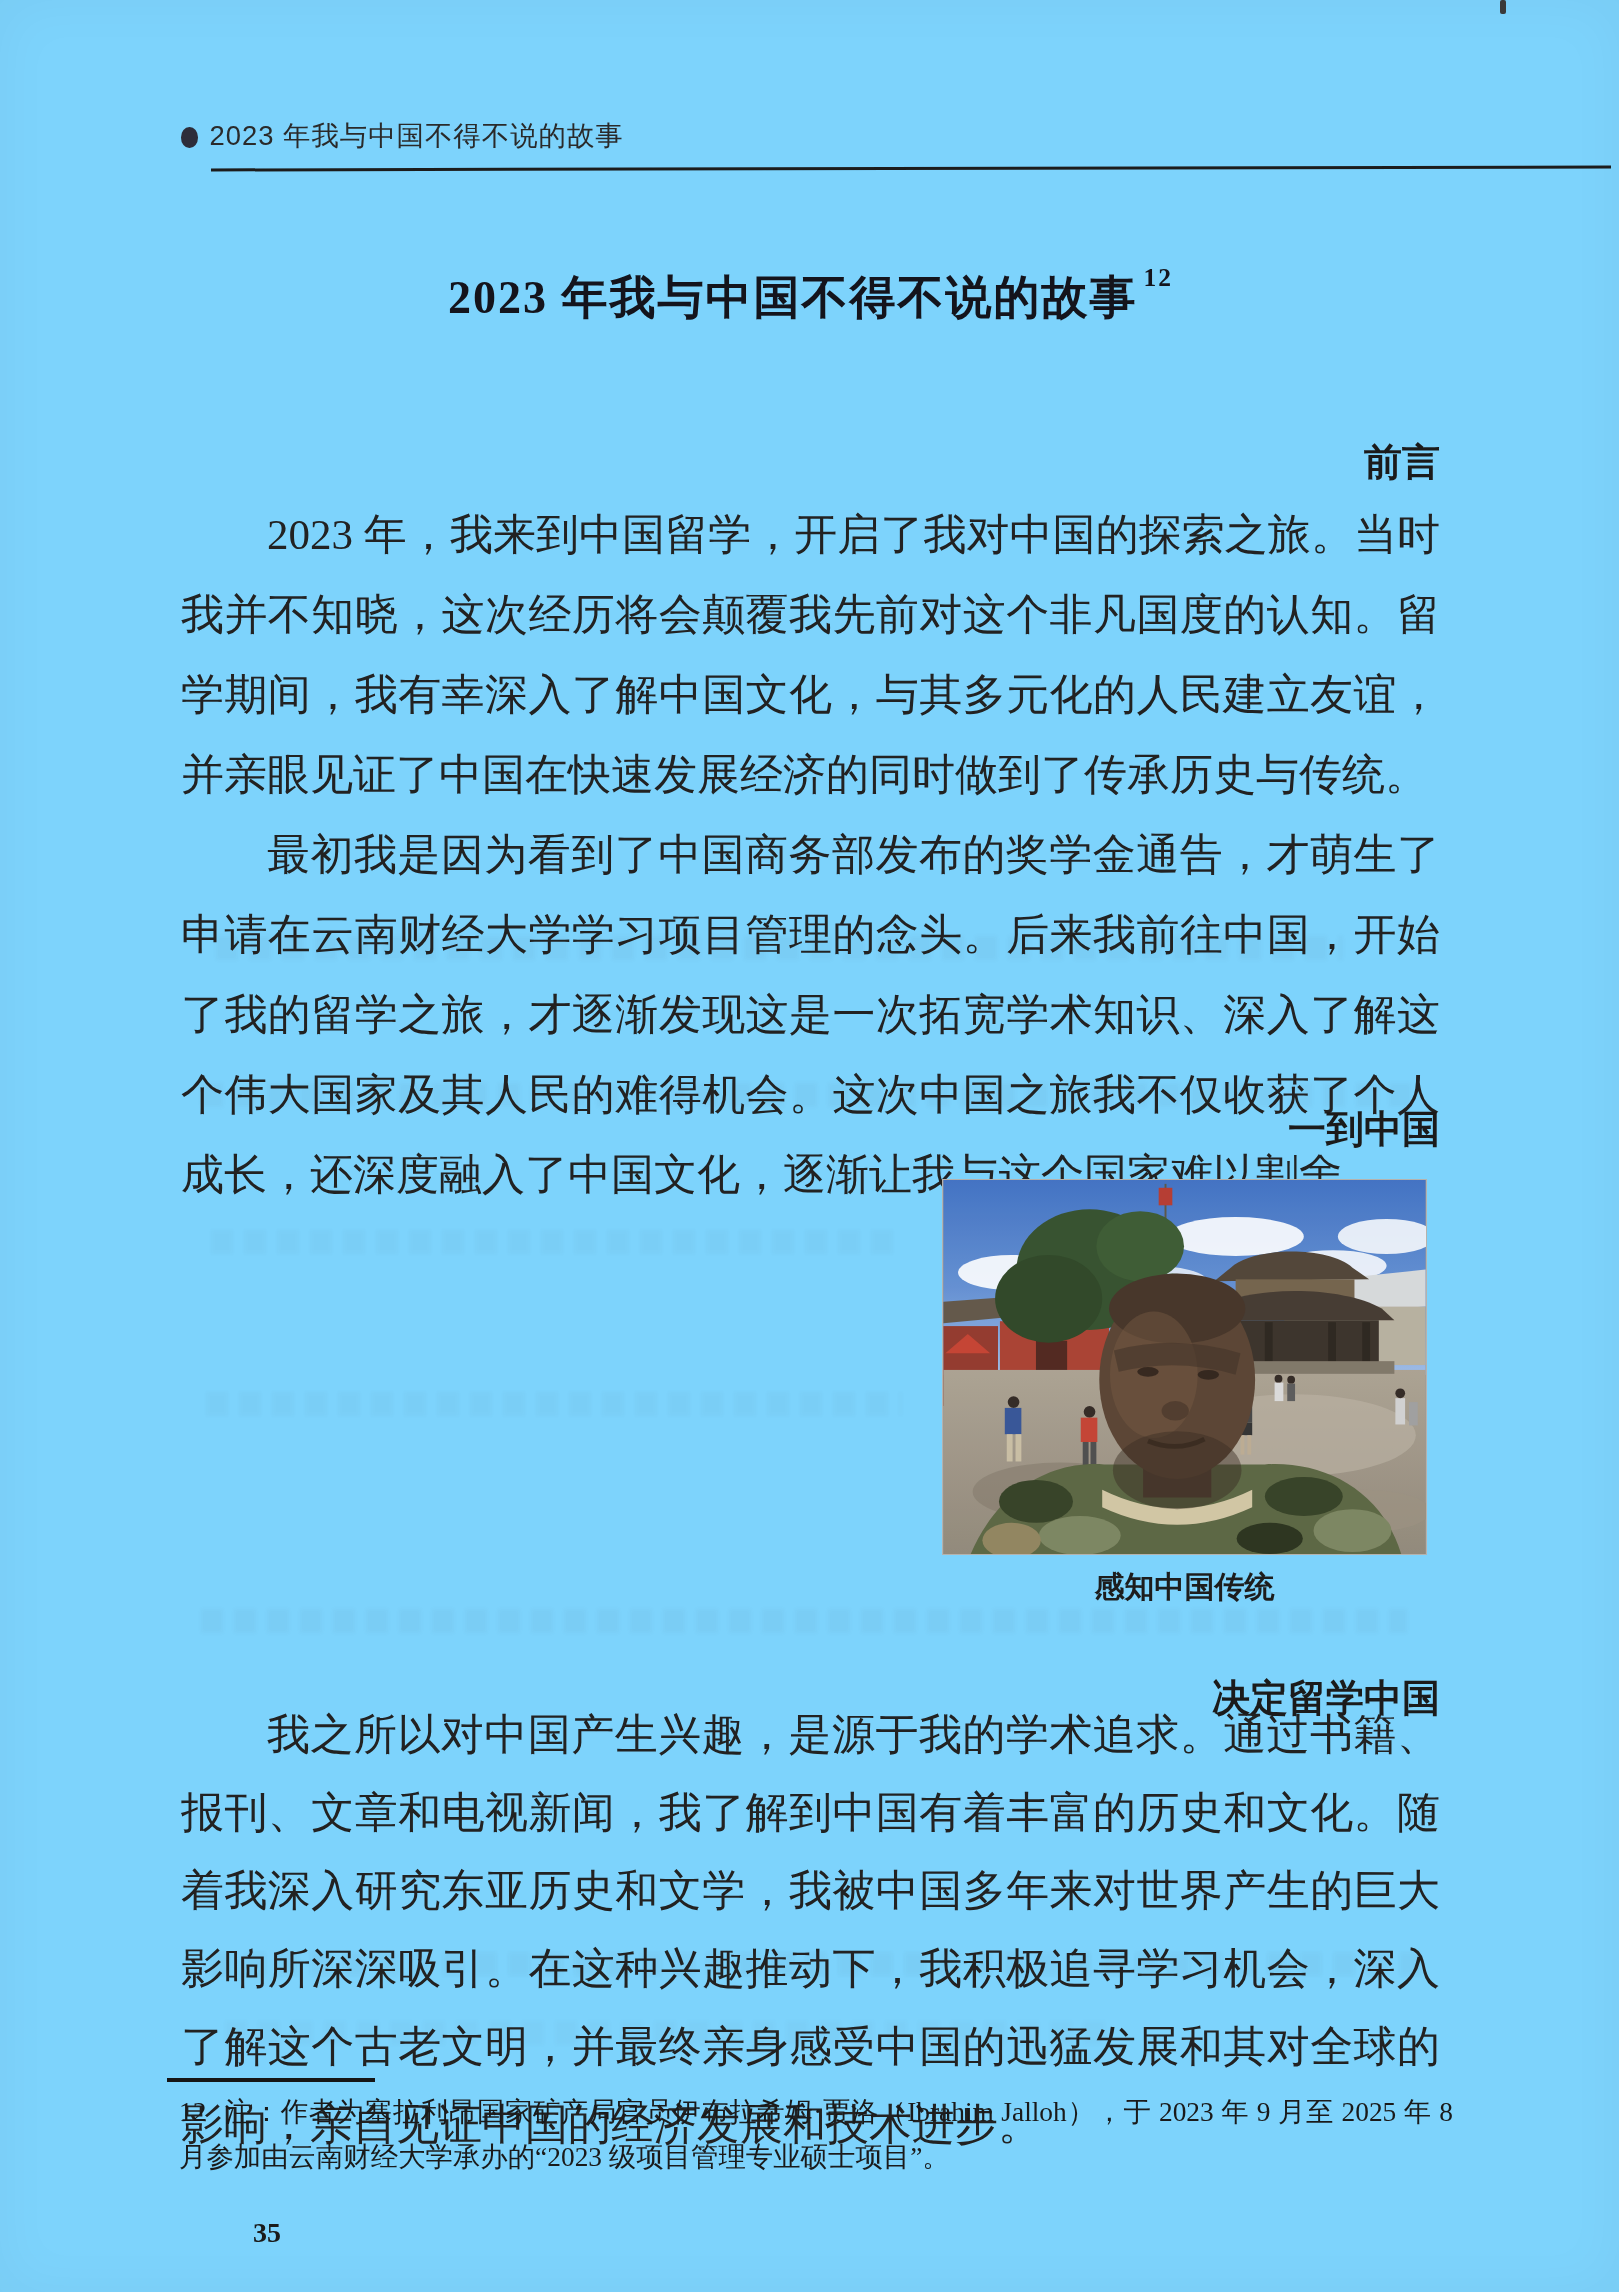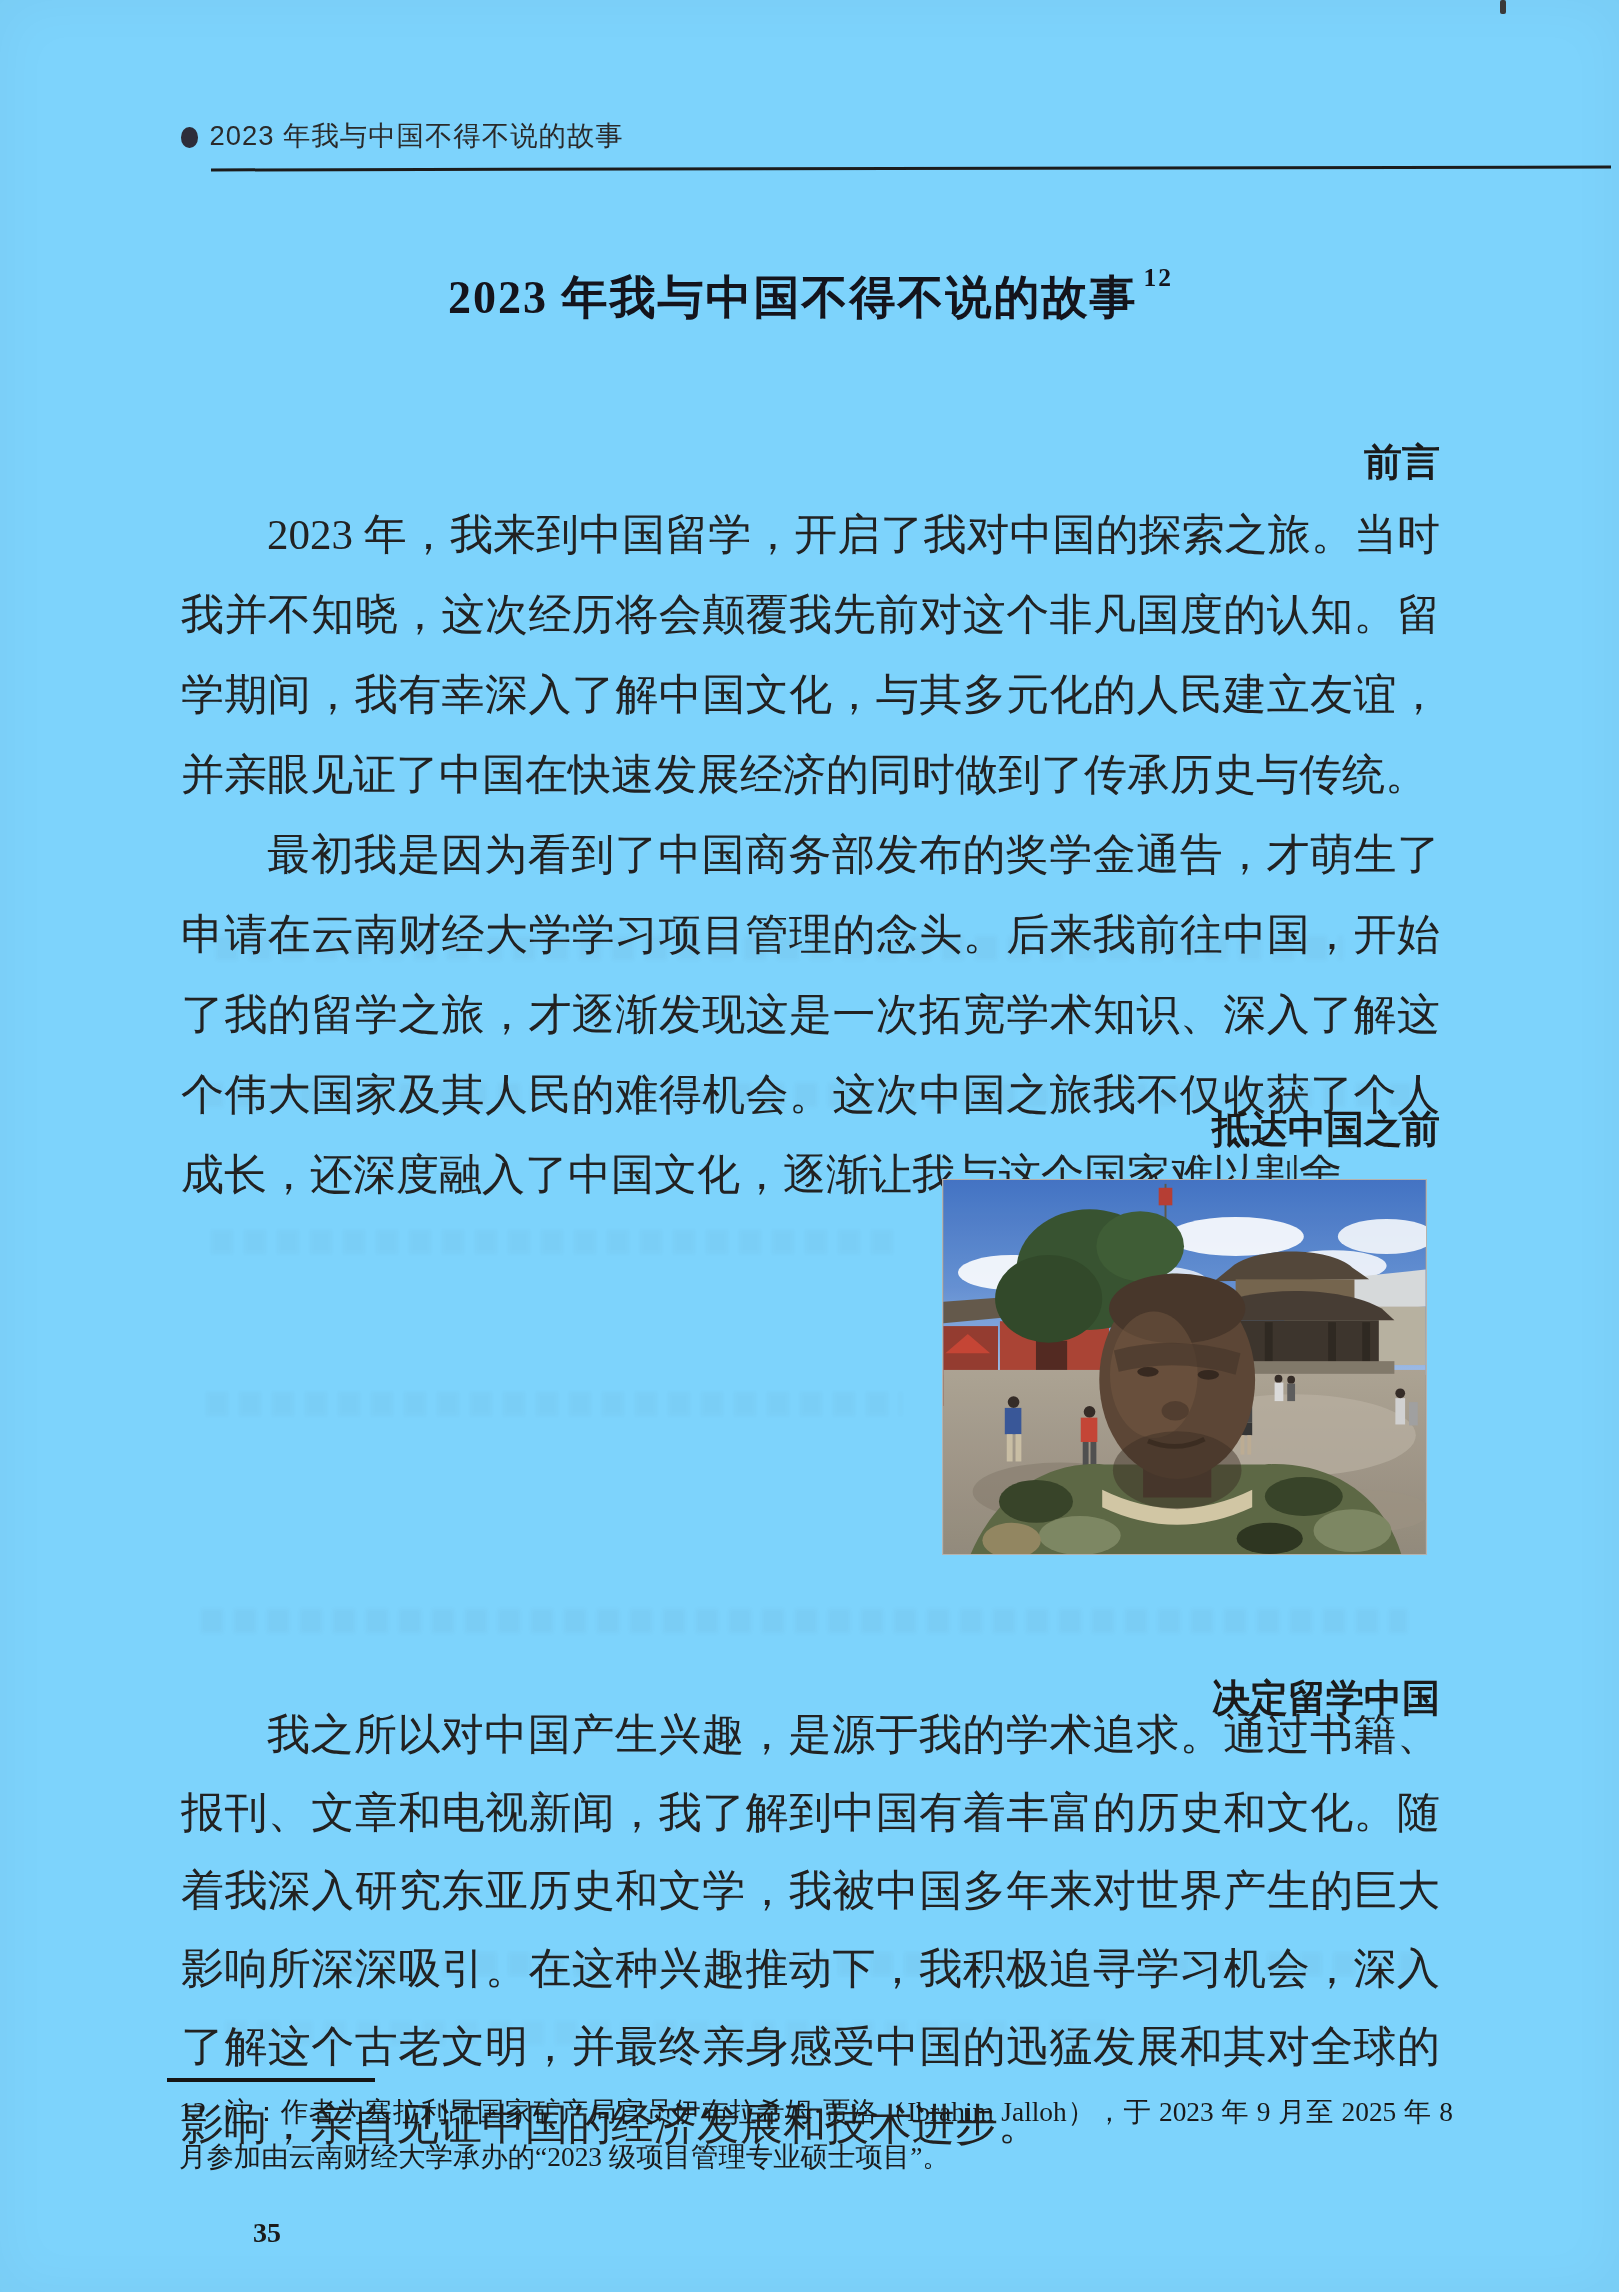--- a/index.html
+++ b/index.html
@@ -75,21 +75,21 @@
     <span class="bullet"></span><span class="header-text">2023 年我与中国不得不说的故事</span>
   </header>
   <div class="header-rule"></div>
 
   <h1 class="doc-title"><span>2023 年我与中国不得不说的故事</span><sup>12</sup></h1>
 
   <h2 class="sec-heading h-preface">前言</h2>
   <p class="para p1">2023 年，我来到中国留学，开启了我对中国的探索之旅。当时我并不知晓，这次经历将会颠覆我先前对这个非凡国度的认知。留学期间，我有幸深入了解中国文化，与其多元化的人民建立友谊，并亲眼见证了中国在快速发展经济的同时做到了传承历史与传统。</p>
   <p class="para p2">最初我是因为看到了中国商务部发布的奖学金通告，才萌生了申请在云南财经大学学习项目管理的念头。后来我前往中国，开始了我的留学之旅，才逐渐发现这是一次拓宽学术知识、深入了解这个伟大国家及其人民的难得机会。这次中国之旅我不仅收获了个人成长，还深度融入了中国文化，逐渐让我与这个国家难以割舍。</p>
 
-  <h2 class="sec-heading h-impression">抵达中国之前</h2>
+  <h2 class="sec-heading h-impression">一到中国</h2>
 
   <figure class="photo-figure">
     <svg class="photo-frame" viewBox="0 0 495 384" xmlns="http://www.w3.org/2000/svg">
       <defs>
         <linearGradient id="g-sky" x1="0" y1="0" x2="0" y2="1">
           <stop offset="0" stop-color="#3a6cc0"></stop>
             <stop offset="0.55" stop-color="#5d8bd0"></stop>
             <stop offset="1" stop-color="#9ab9e4"></stop>
         </linearGradient>
         <linearGradient id="g-ground" x1="0" y1="0" x2="0" y2="1">
@@ -176,20 +176,21 @@
         <ellipse cx="216" cy="200" rx="45" ry="65" fill="#6b4f38" opacity="0.5"></ellipse>
         <path d="M175,175 Q240,158 305,178 L300,200 Q240,182 180,197 Z" fill="#3a2a1e" opacity="0.6"></path>
         <ellipse cx="210" cy="197" rx="11" ry="5" fill="#241811" opacity="0.85"></ellipse>
         <ellipse cx="272" cy="200" rx="11" ry="5" fill="#241811" opacity="0.85"></ellipse>
         <ellipse cx="238" cy="237" rx="14" ry="10" fill="#3a281c" opacity="0.6"></ellipse>
         <path d="M210,268 Q240,280 268,266" stroke="#2a1b12" stroke-width="5" fill="none" opacity="0.8"></path>
         <ellipse cx="240" cy="298" rx="66" ry="40" fill="#2f2117" opacity="0.45"></ellipse>
       </g>
       <rect x="0" y="0" width="495" height="384" fill="#ffffff" opacity="0.05"></rect>
     </svg>
+    <figcaption class="photo-caption">感知中国传统</figcaption>
   </figure>
 
   <h2 class="sec-heading h-decide">决定留学中国</h2>
   <p class="para p4">我之所以对中国产生兴趣，是源于我的学术追求。通过书籍、报刊、文章和电视新闻，我了解到中国有着丰富的历史和文化。随着我深入研究东亚历史和文学，我被中国多年来对世界产生的巨大影响所深深吸引。在这种兴趣推动下，我积极追寻学习机会，深入了解这个古老文明，并最终亲身感受中国的迅猛发展和其对全球的影响，亲自见证中国的经济发展和技术进步。</p>
 
   <div class="footnote-rule"></div>
   <p class="footnote"><span class="fn-marker">12</span><span>注：作者为塞拉利昂国家矿产局官员伊布拉希姆·贾洛（Ibrahim Jalloh），于 2023 年 9 月至 2025 年 8 月参加由云南财经大学承办的“2023 级项目管理专业硕士项目”。</span></p>
 
   <div class="page-number">35</div>
 

